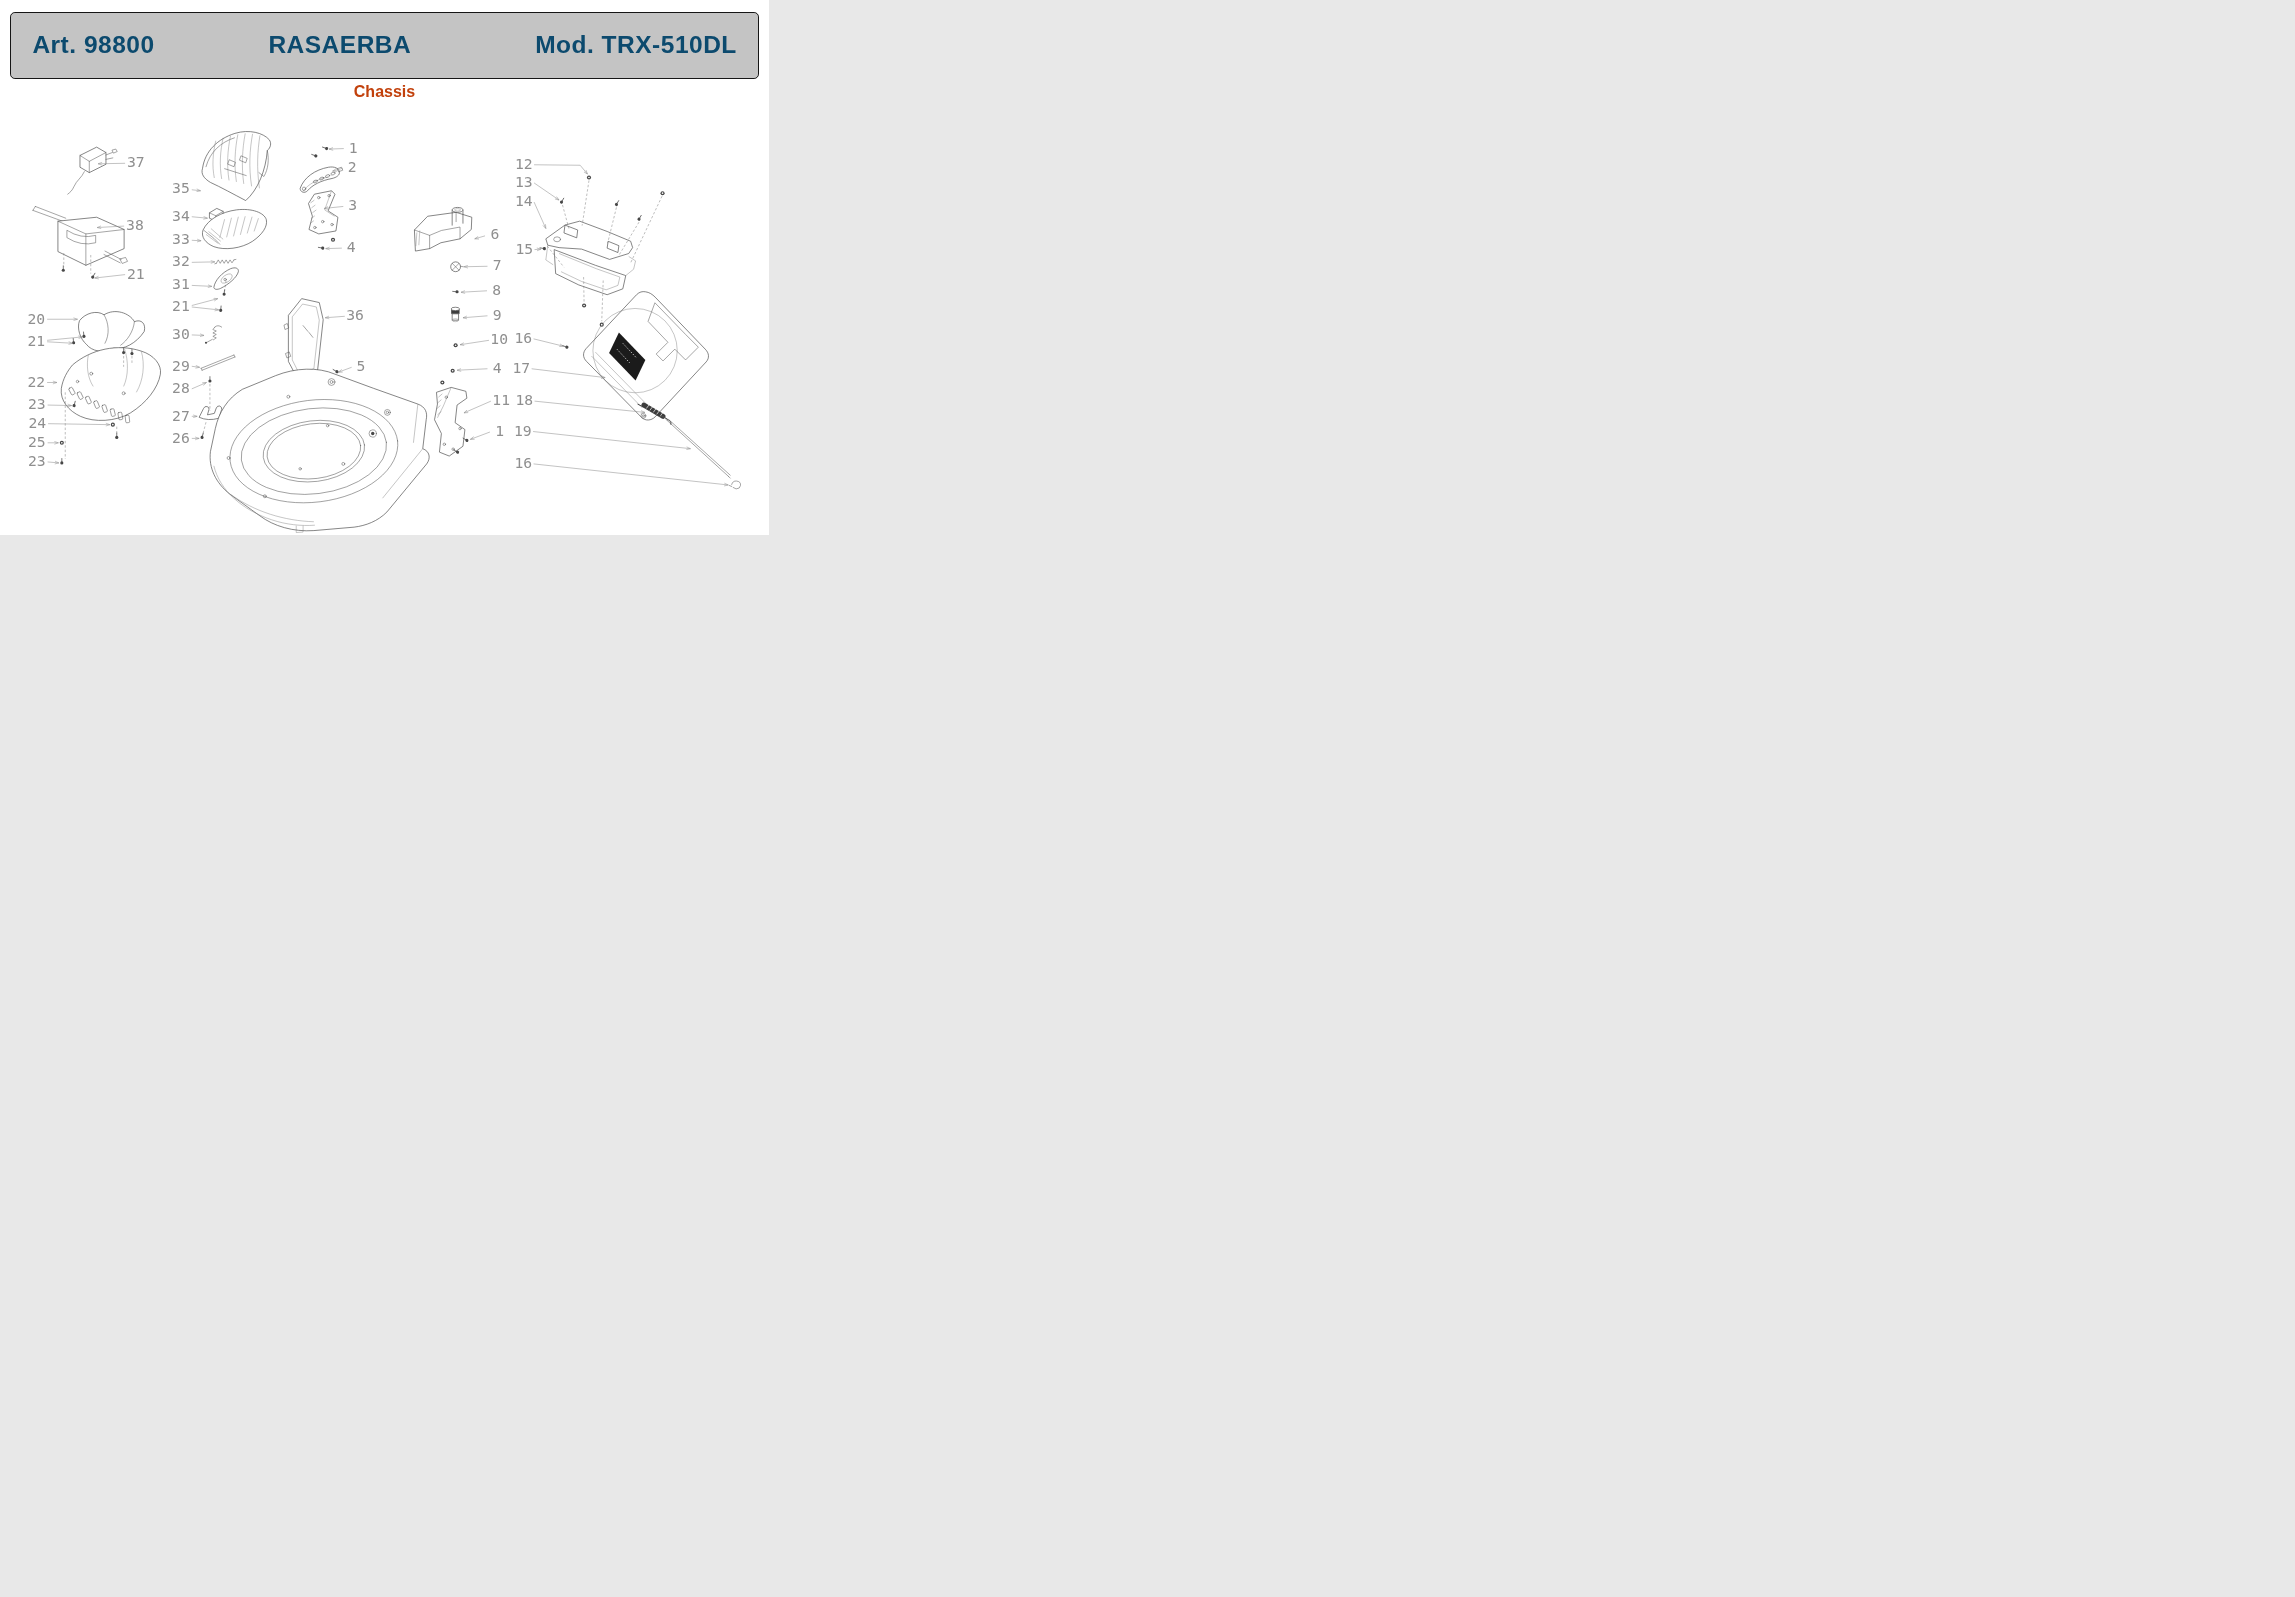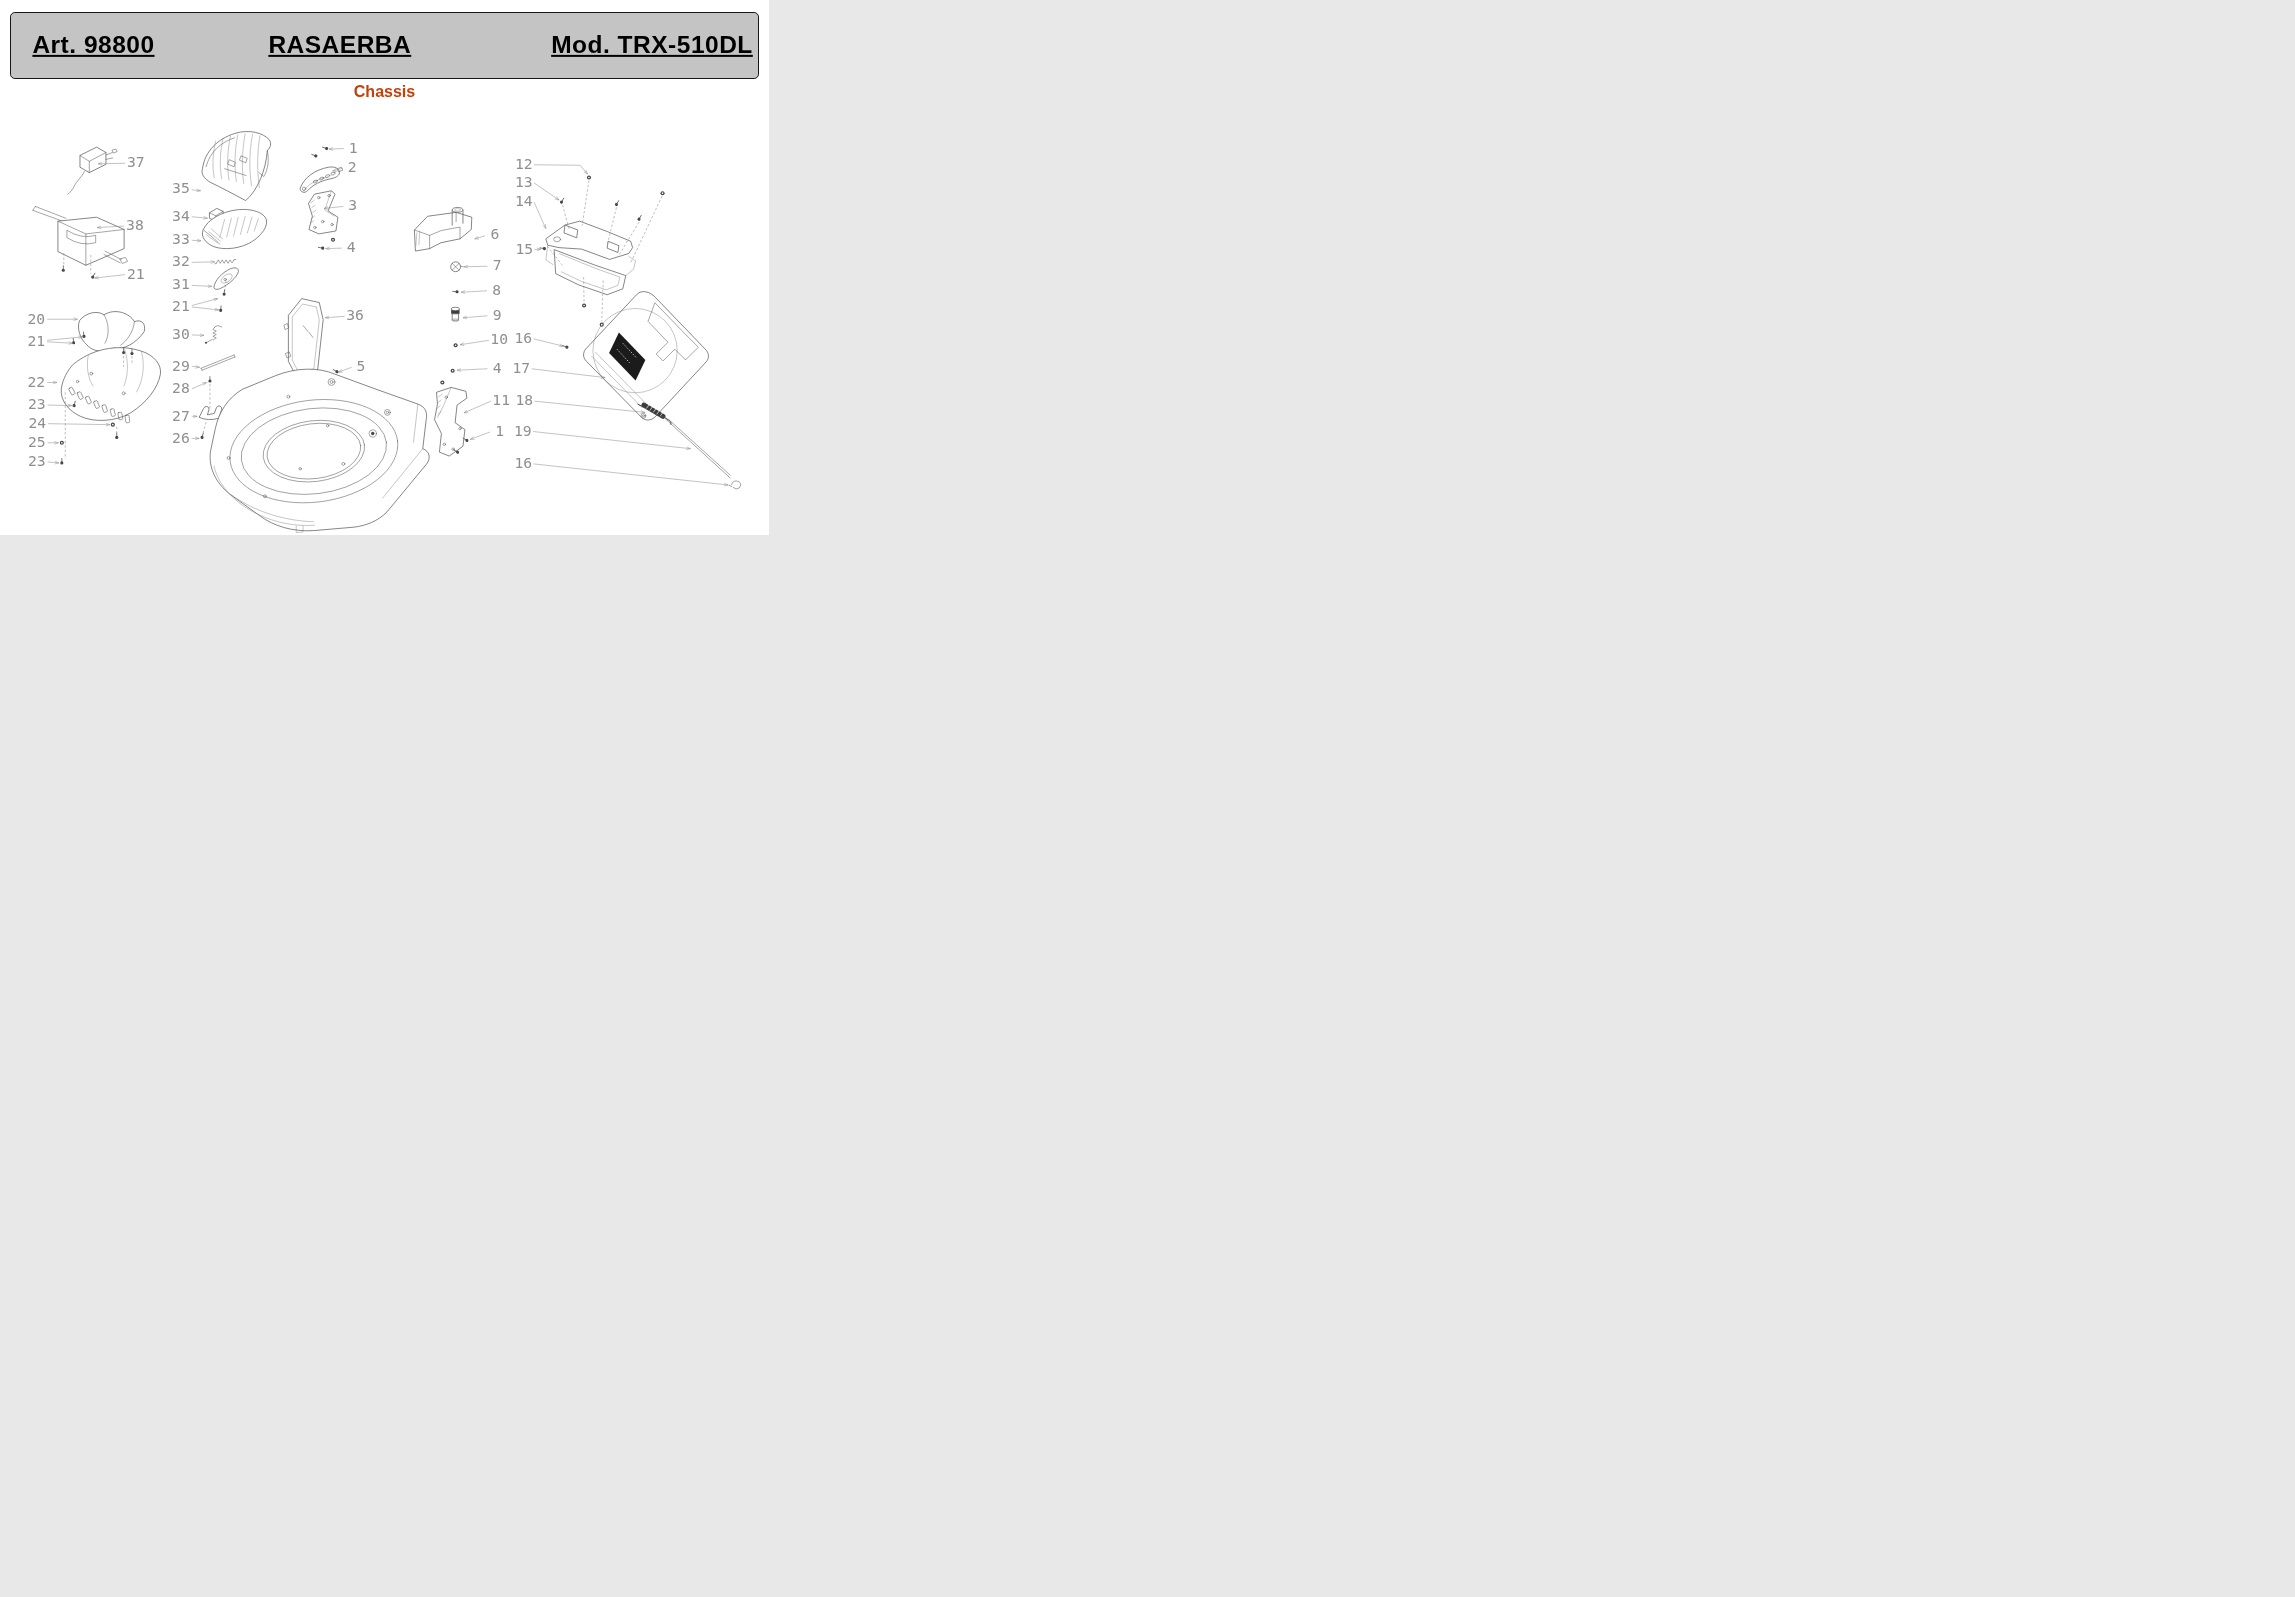--- a/index.html
+++ b/index.html
@@ -1,24 +1,24 @@
 <!DOCTYPE html>
 <html style="font-size:7.9px"><head>
 <meta charset="utf-8">
 <style>
   html,body{margin:0;padding:0;background:#e8e8e8;}
   .page{position:relative;width:769px;height:535px;background:#ffffff;overflow:hidden;
         font-family:"Liberation Sans",sans-serif;}
   .header-bar{position:absolute;left:9.8px;top:12.3px;width:747px;height:65px;
         background:#c4c4c4;border:1.5px solid #161616;border-radius:4.9px;}
   .header-bar span{position:absolute;top:50%;transform:translateY(-54%);
-        font-weight:bold;font-size:24.5px;color:#000000;letter-spacing:0.5px;white-space:nowrap;text-decoration:underline;}
+        font-weight:bold;font-size:24.5px;color:#0c4a6e;letter-spacing:0.5px;white-space:nowrap;}
   .h-article{left:21.6px;}
   .h-brand{left:0;width:658px;text-align:center;}
-  .h-model{right:5px;}
+  .h-model{right:21px;}
   .subtitle{position:absolute;left:0;top:83px;width:769px;text-align:center;
         font-weight:bold;font-size:16px;color:#c2410c;}
   svg.diagram{position:absolute;left:0;top:0;width:769px;height:535px;}
   
   .p{fill:#ffffff;stroke:#4d4d4d;stroke-width:1.4;stroke-linejoin:round;}
   .l{fill:none;stroke:#5a5a5a;stroke-width:1.1;stroke-linejoin:round;stroke-linecap:round;}
   .lt{fill:none;stroke:#7c7c7c;stroke-width:0.9;}
   .callout{fill:#8f8f8f;font-family:"DejaVu Sans Mono","DejaVu Sans",monospace;
         font-size:30px;text-anchor:middle;dominant-baseline:central;}
   .leader{fill:none;stroke:#8f8f8f;stroke-width:1.1;}

